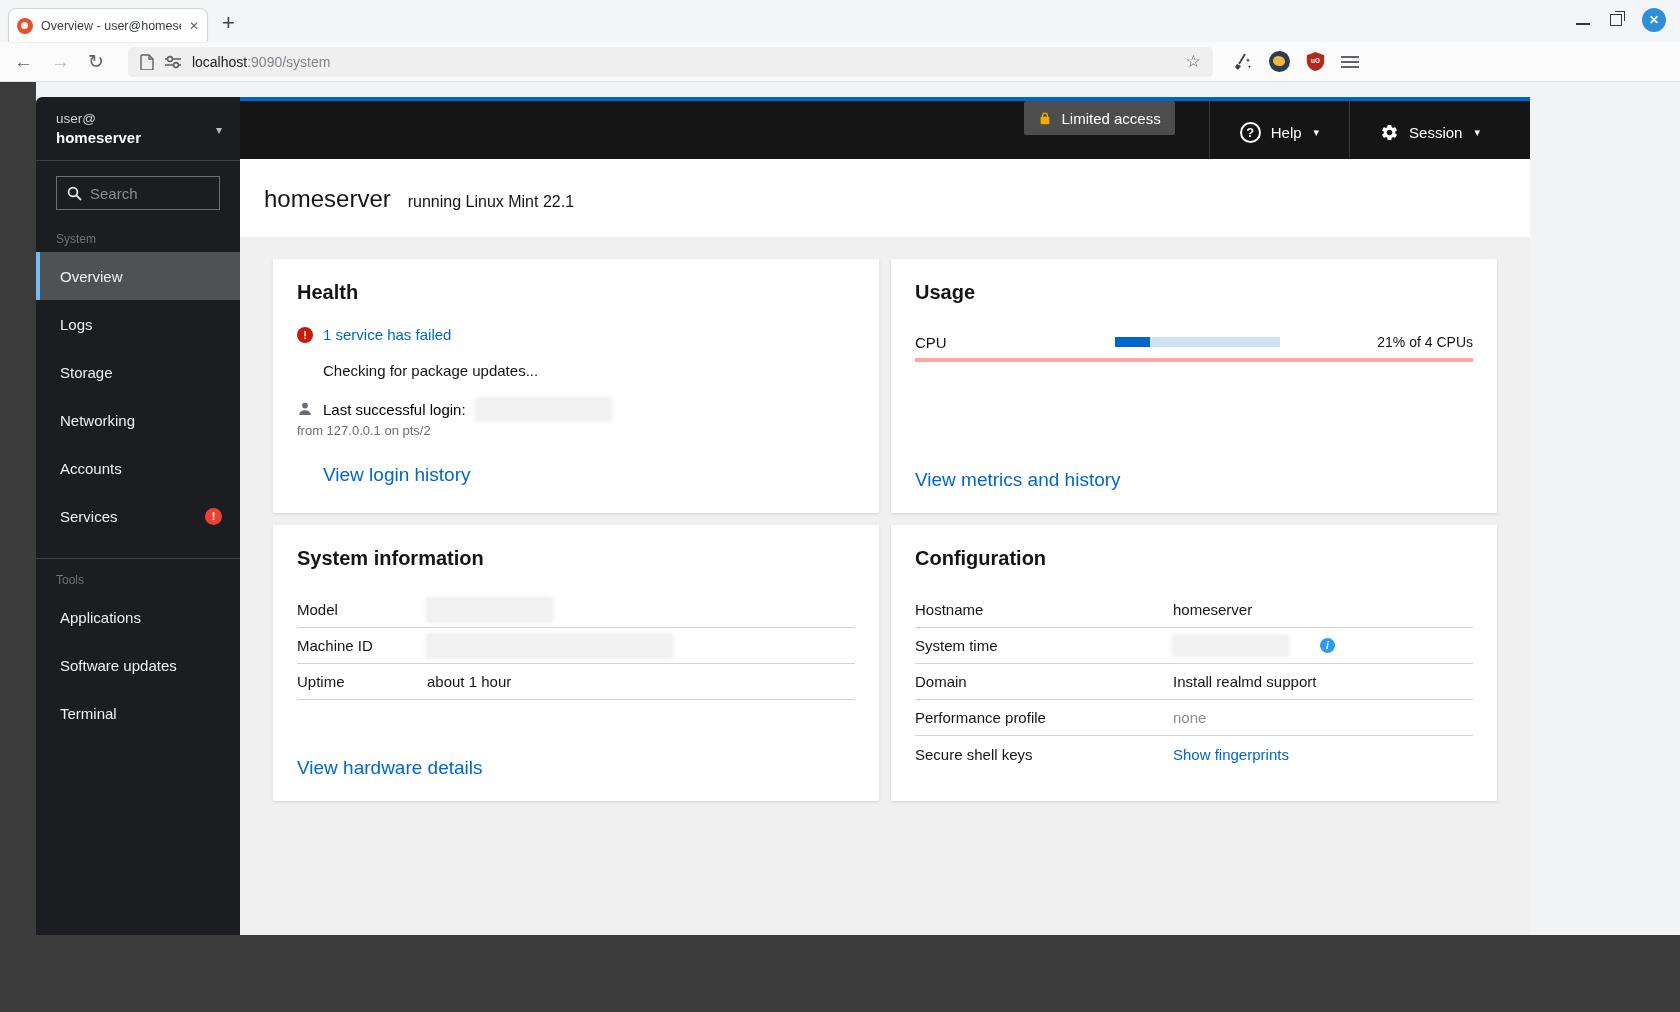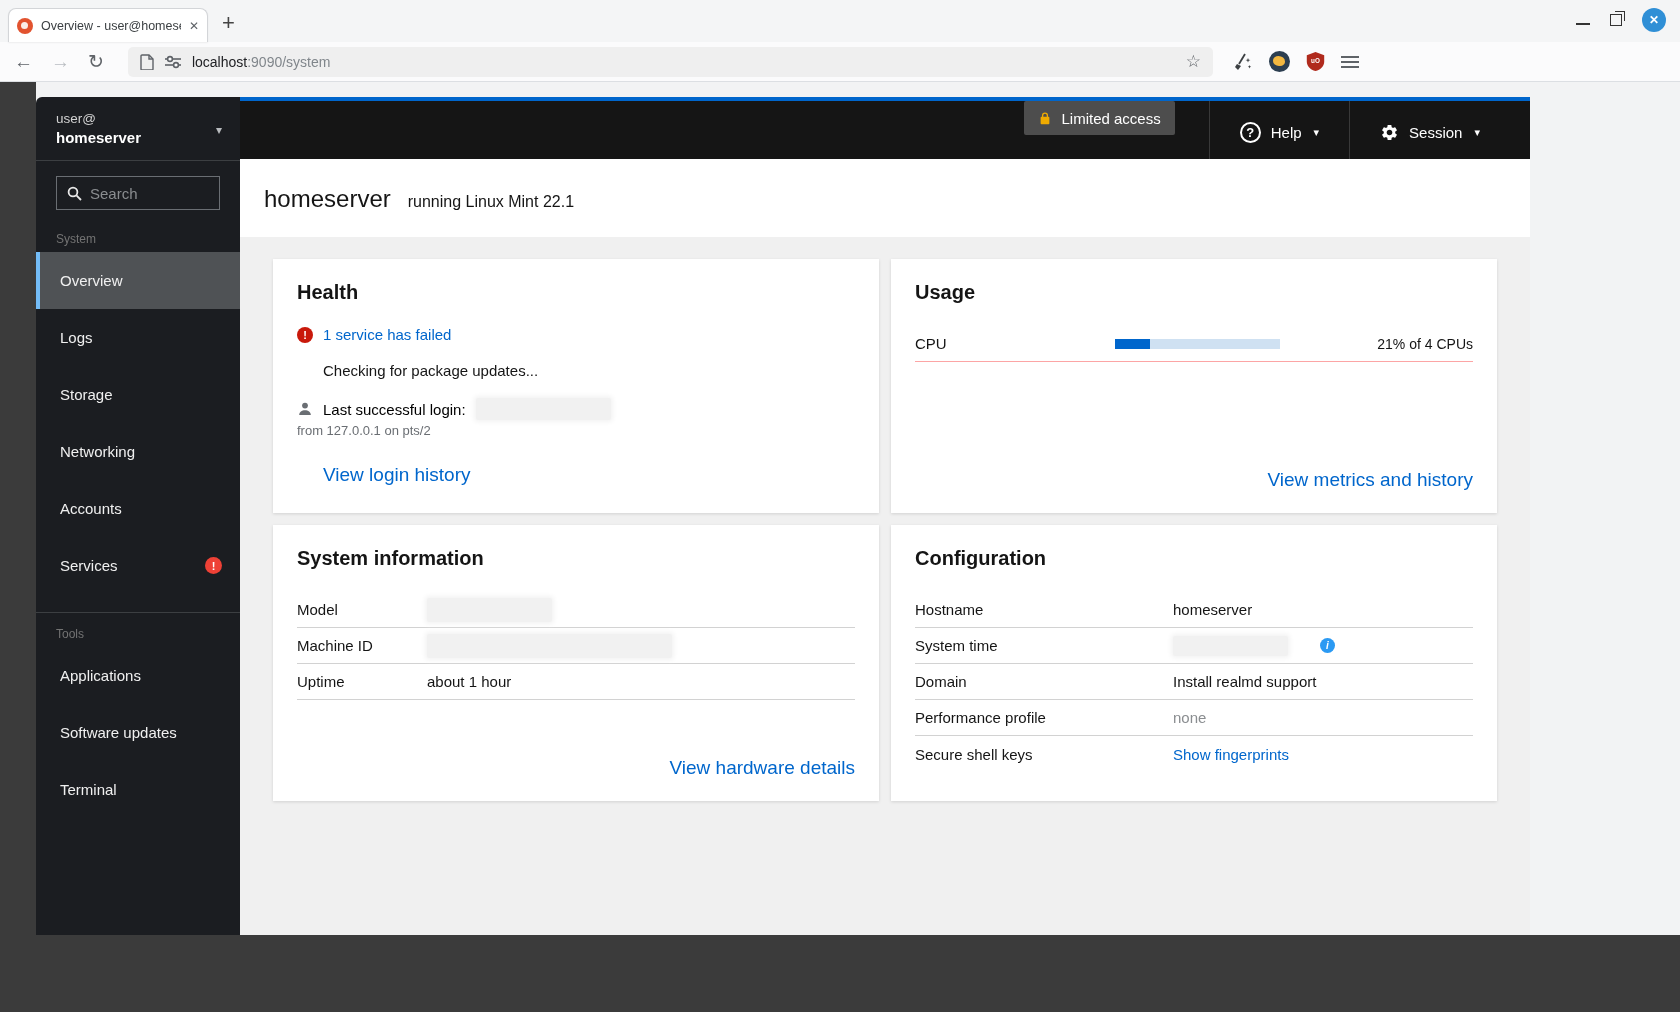--- a/index.html
+++ b/index.html
@@ -54,21 +54,21 @@
   .user-block { padding:14px 20px 14px; border-bottom:1px solid #3c3f42; position:relative; }
   .user-line1 { font-size:13.5px; color:#d2d2d2; }
   .user-line2 { font-size:15px; font-weight:bold; color:#fff; margin-top:3px; }
   .user-caret { position:absolute; right:18px; top:26px; color:#b8bbbe; font-size:12px; }
   .search-box { margin:15px 20px 4px; height:34px; border:1px solid #6a6e73; display:flex;
     align-items:center; gap:8px; padding:0 10px; }
   .search-box input { background:transparent; border:none; outline:none; color:#fff;
     font-size:15px; width:100%; font-family:"Liberation Sans", sans-serif; }
   .search-box input::placeholder { color:#8a8d90; }
   .nav-section-label { font-size:12px; color:#737373; padding:18px 0 6px 20px; }
-  .nav-item { height:57px; display:flex; align-items:center; padding:0 18px 0 24px;
+  .nav-item { height:48px; display:flex; align-items:center; padding:0 18px 0 24px;
     font-size:15px; color:#f0f0f0; cursor:default; }
   .nav-item.active { background:#4f5255; box-shadow:inset 4px 0 0 #73bcf7; }
   .nav-badge { margin-left:auto; width:17px; height:17px; border-radius:50%; background:#ee4136;
     color:#fff; font-size:11px; font-weight:bold; display:flex; align-items:center; justify-content:center; }
   .tools-divider { border-top:1px solid #3c3f42; margin-top:18px; }
   .tools-divider .nav-section-label { padding-top:14px; }
 
   
   .main { flex:1; display:flex; flex-direction:column; background:#f0f0f0; }
   .masthead { height:62px; background:#151515; border-top:4px solid #0066cc;
@@ -102,26 +102,26 @@
   .health-row { display:flex; align-items:center; gap:10px; margin-bottom:19px; }
   .excl-circle { width:16px; height:16px; border-radius:50%; background:#c9190b; color:#fff;
     font-size:11px; font-weight:bold; display:flex; align-items:center; justify-content:center; flex:0 0 16px; }
   .health-indent { margin-left:26px; }
   .health-plain { font-size:15px; color:#151515; margin-bottom:19px; }
   .redacted { background:#f1f1f1; border-radius:2px; box-shadow:0 0 5px 2px #f3f3f3; }
   .login-meta { font-size:13px; color:#6a6e73; margin:3px 0 26px; }
 
   
   .usage-row { display:grid; grid-template-columns:200px 165px 1fr; align-items:center;
-    height:36px; border-bottom:1px solid #fca5a5; }
+    height:36px; border-bottom:4px solid #fca5a5; }
   .usage-label { font-size:15px; color:#151515; }
   .bar-track { width:165px; height:10px; background:#cfe1f2; }
   .bar-fill { height:10px; background:#0066cc; }
   .usage-value { font-size:14px; color:#151515; text-align:right; }
-  .mt-auto { margin-top:auto;text-align:right; }
+  .mt-auto { margin-top:auto; }
 
   
   .info-row { display:grid; grid-template-columns:130px 1fr; align-items:center; height:36px;
     border-bottom:1px solid #d2d2d2; font-size:15px; color:#151515; }
   
   .cfg-row { display:grid; grid-template-columns:258px 1fr; align-items:center; height:36px;
     border-bottom:1px solid #d2d2d2; font-size:15px; color:#151515; }
   .cfg-row:last-child { border-bottom:none; }
   .muted { color:#8a8d90; }
   .cfg-value-flex { display:flex; align-items:center; gap:32px; }

